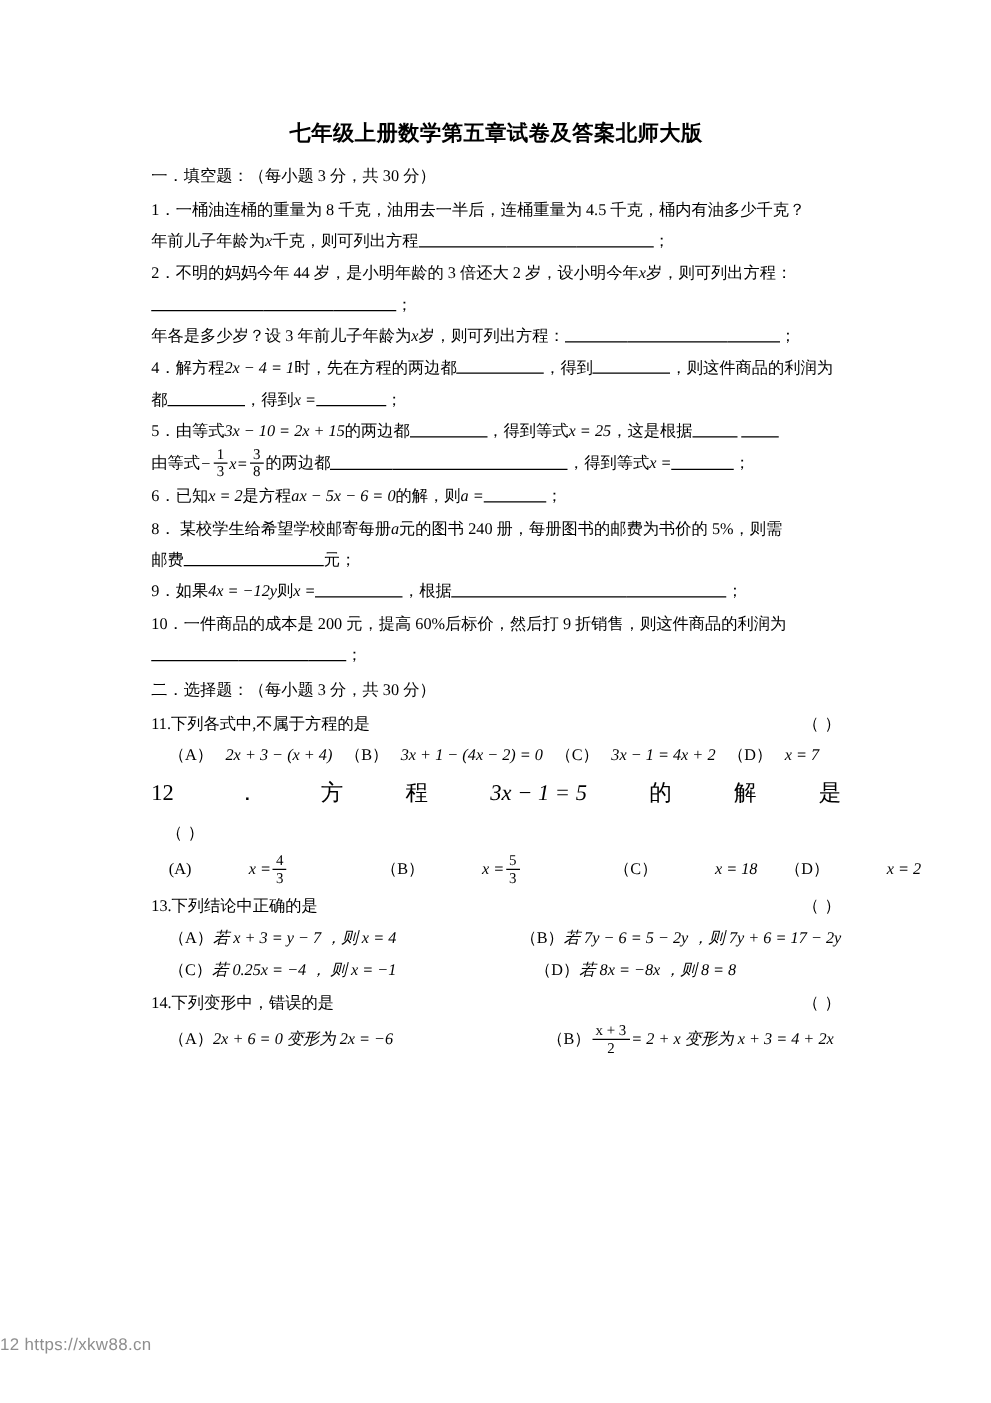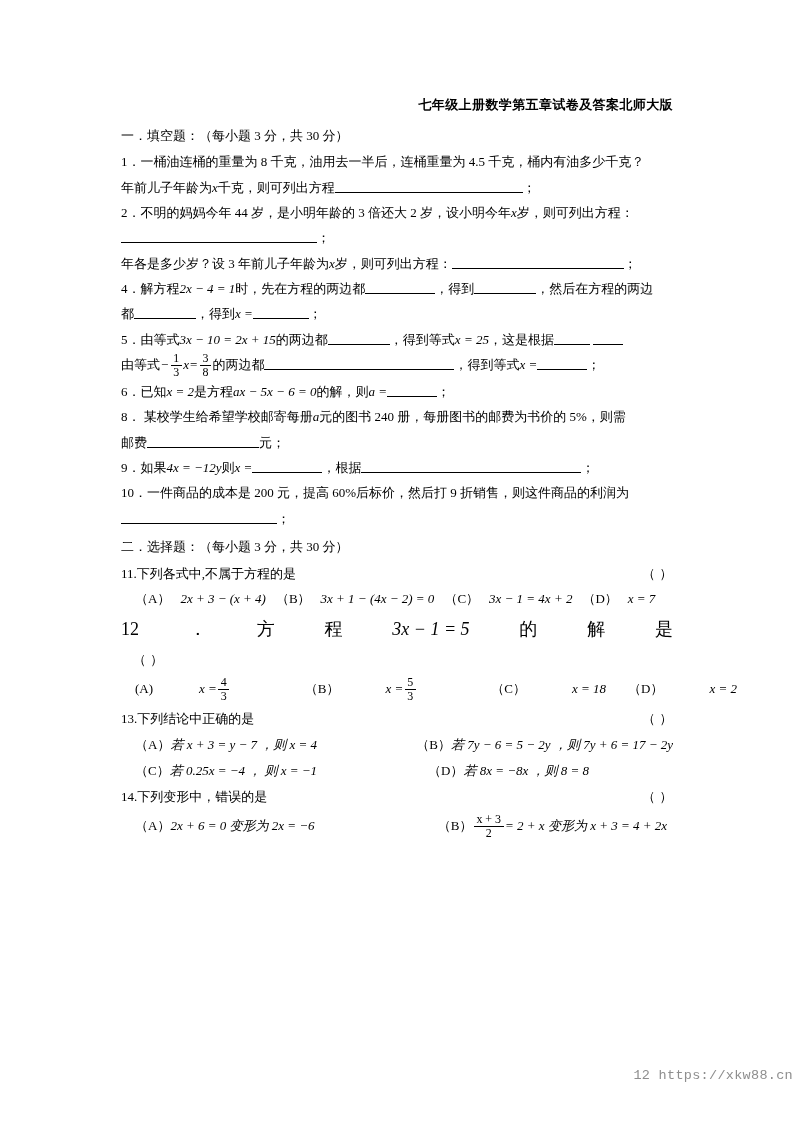--- a/index.html
+++ b/index.html
@@ -23,23 +23,23 @@
   }
   .content {
     position: absolute;
     left: 121px;
     top: 96px;
     width: 552px;
   }
 
   
   .doc-title {
-    font-size: 13px;
+    font-size: 17px;
     font-weight: bold;
-    text-align: right;
+    text-align: center;
     letter-spacing: 0.4px;
     line-height: 1.35;
     margin: 0 0 12px 0;
     white-space: nowrap;
   }
 
   
   .sec-head {
     font-size: 13px;
     line-height: 1.52;
@@ -136,22 +136,22 @@
     letter-spacing: 0.5px;
     white-space: nowrap;
   }
 
   
   .footer {
     position: absolute;
     left: 0;
     top: 1068px;
     width: 793px;
-    text-align: right;
-    font-family: Liberation Mono, monospace;
+    text-align: left;
+    font-family: Liberation Sans, sans-serif;
     font-size: 13.5px;
     color: #8e8e8e;
     letter-spacing: 0.3px;
   }
 </style>
 </head>
 <body>
 
 <div class="page">
   <div class="content">
@@ -161,21 +161,21 @@
     <div class="sec-head">一．填空题：（每小题 3 分，共 30 分）</div>
 
     <div class="q">1．一桶油连桶的重量为 8 千克，油用去一半后，连桶重量为 4.5 千克，桶内有油多少千克？</div>
     <div class="q"><span>年前儿子年龄为</span><span class="m">x</span><span>千克，则可列出方程</span><span class="bl b70"></span><span class="bl b56"></span><span class="bl b62"></span><span>；</span></div>
 
     <div class="q"><span>2．不明的妈妈今年 44 岁，是小明年龄的 3 倍还大 2 岁，设小明今年</span><span class="m">x</span><span>岁，则可列出方程：</span></div>
     <div class="q"><span class="bl b90"></span><span class="bl b56"></span><span class="bl b50"></span><span>；</span></div>
 
     <div class="q"><span>年各是多少岁？设 3 年前儿子年龄为</span><span class="m">x</span><span>岁，则可列出方程：</span><span class="bl b50"></span><span class="bl b80"></span><span class="bl b42"></span><span>；</span></div>
 
-    <div class="q"><span>4．解方程</span><span class="m">2x − 4 = 1</span><span>时，先在方程的两边都</span><span class="bl b70"></span><span>，得到</span><span class="bl b62"></span><span>，然后在方程的两边</span></div>
+    <div class="q"><span>4．解方程</span><span class="m">2x − 4 = 1</span><span>时，先在方程的两边都</span><span class="bl b70"></span><span>，得到</span><span class="bl b62"></span><span>，则这件商品的利润为</span></div>
     <div class="q"><span>都</span><span class="bl b62"></span><span>，得到</span><span class="m">x =</span><span class="bl b56"></span><span>；</span></div>
 
     <div class="q"><span>5．由等式</span><span class="m">3x − 10 = 2x + 15</span><span>的两边都</span><span class="bl b62"></span><span>，得到等式</span><span class="m">x = 25</span><span>，这是根据</span><span class="bl b36"></span><span class="gapx"></span><span class="bl b30"></span></div>
     <div class="q cont"><span>由等式</span><span class="m"><span class="op">−</span><span class="frac"><span class="top">1</span><span class="bot">3</span></span>x<span class="op">=</span><span class="frac"><span class="top">3</span><span class="bot">8</span></span></span><span>的两边都</span><span class="bl b50"></span><span class="bl b140"></span><span>，得到等式</span><span class="m">x =</span><span class="bl b50"></span><span>；</span></div>
 
     <div class="q"><span>6．已知</span><span class="m">x = 2</span><span>是方程</span><span class="m">ax − 5x − 6 = 0</span><span>的解，则</span><span class="m">a =</span><span class="bl b50"></span><span>；</span></div>
 
 
     <div class="q"><span>8． 某校学生给希望学校邮寄每册</span><span class="m">a</span><span>元的图书 240 册，每册图书的邮费为书价的 5%，则需</span></div>
     <div class="q"><span>邮费</span><span class="bl b112"></span><span>元；</span></div>

